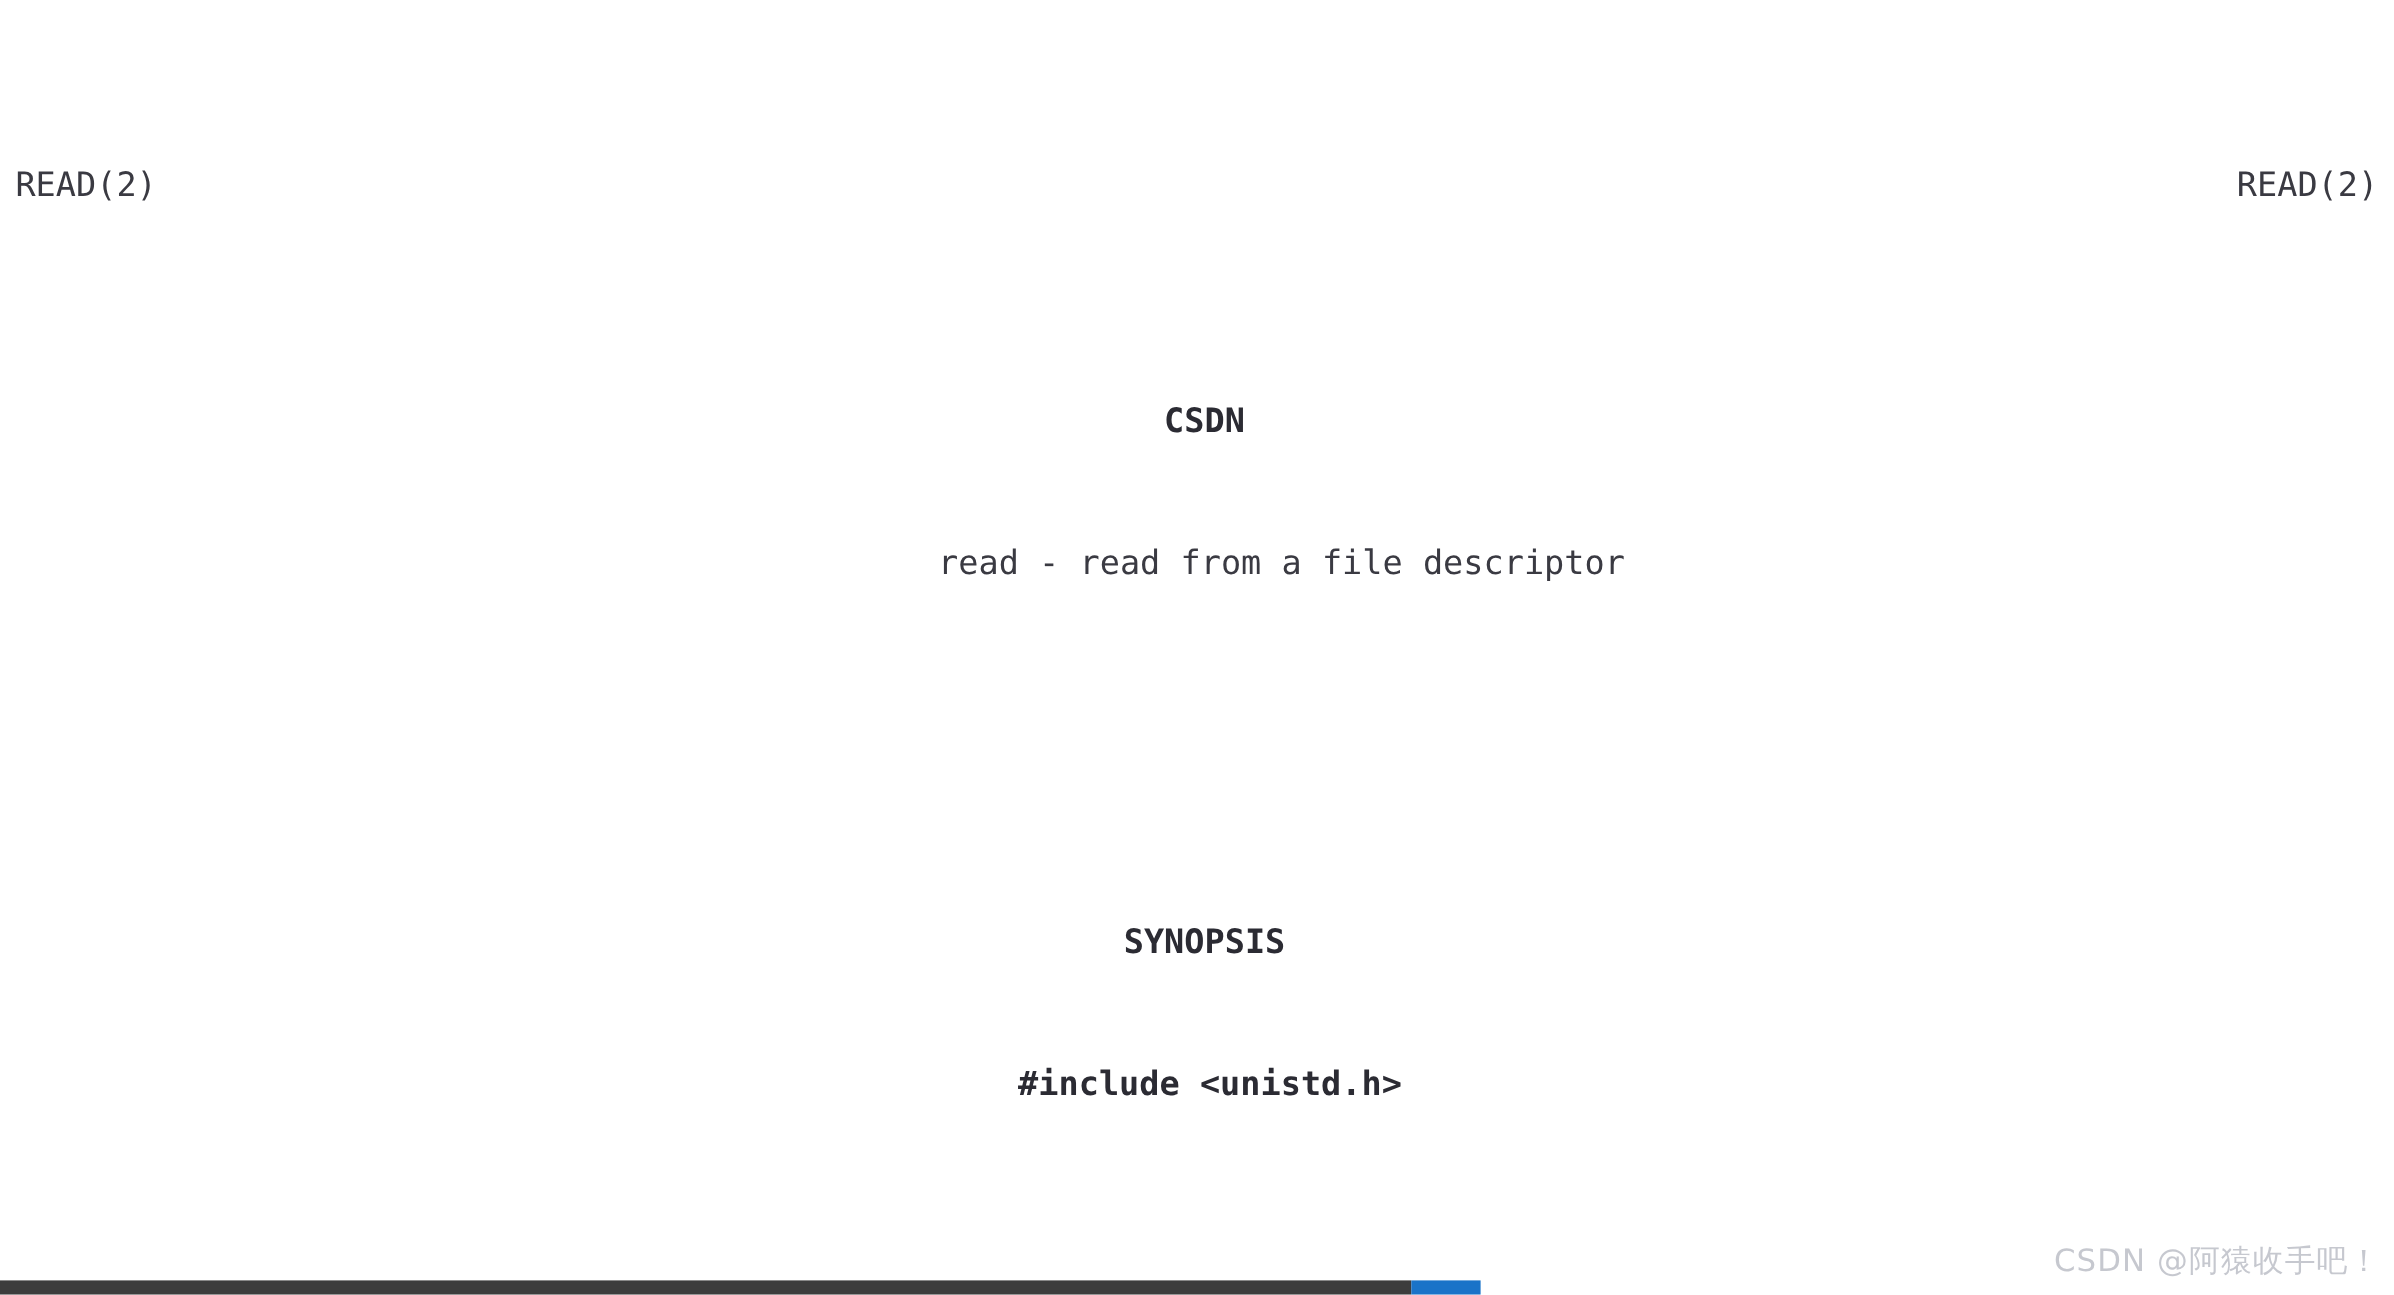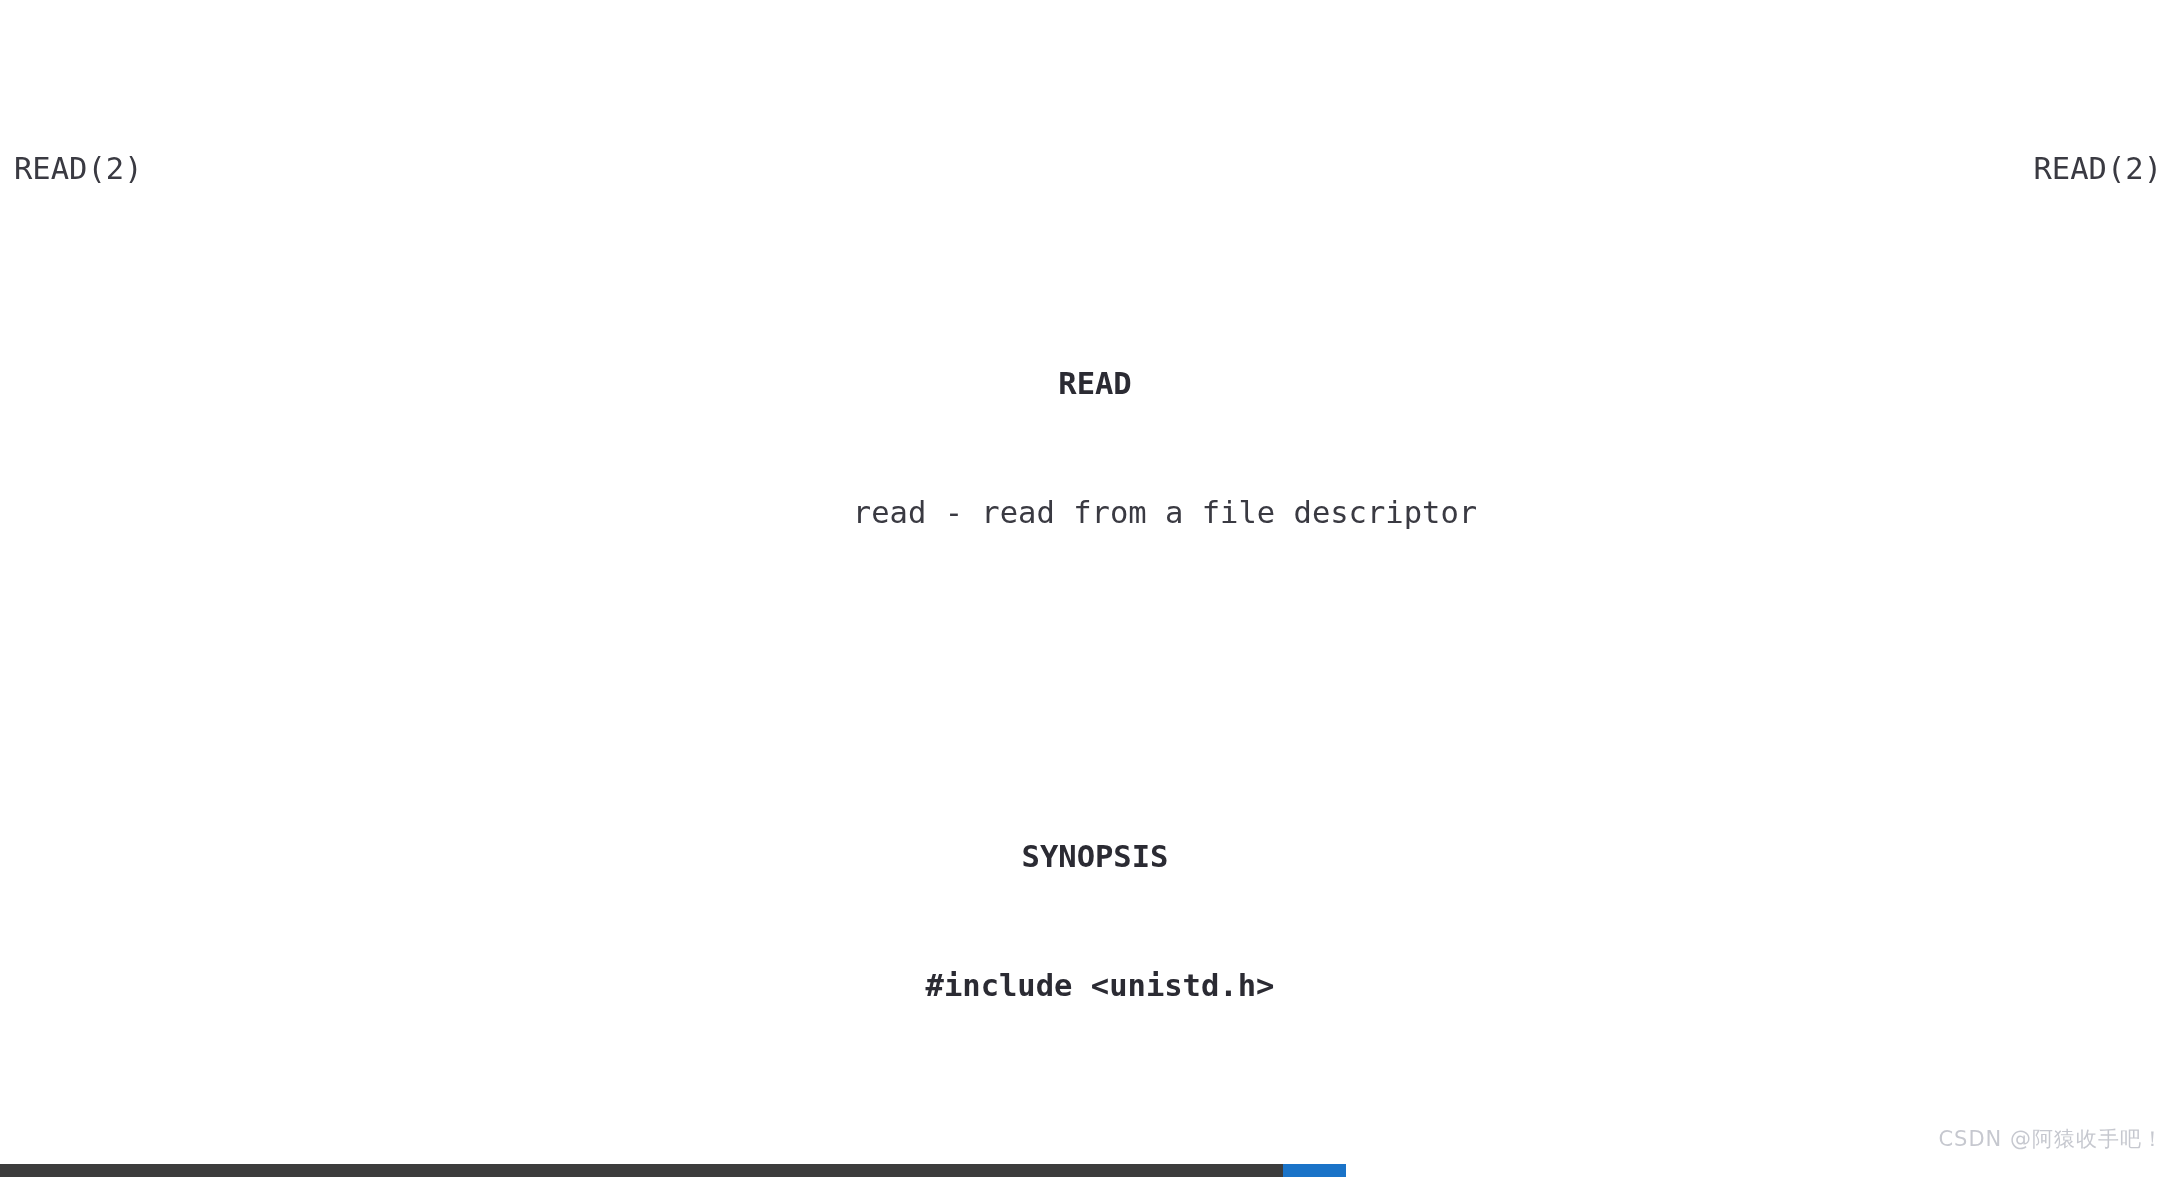--- a/index.html
+++ b/index.html
@@ -76,40 +76,40 @@
     position: absolute;
     top: 0;
     height: 13px;
     background: #1a73c8;
   }
 
   
   #watermark {
     position: absolute;
     right: 12px;
-    bottom: 24px;
+    bottom: 12px;
     font-family: "DejaVu Sans", "Liberation Sans", sans-serif;
-    font-size: 21px;
+    font-size: 28px;
     color: rgba(120, 125, 140, 0.42);
     letter-spacing: 1px;
     white-space: pre;
     pointer-events: none;
   }
 </style>
 </head>
 <body style="background: rgb(255, 255, 255);">
 
 <div id="manpage" style="color: rgb(58, 58, 66); text-align: center;">
 
   <div class="hdr">
     <span class="left">READ(2)</span>
     <span class="right">READ(2)</span>
   </div>
 
-  <div class="sect">READ</div>
+  <div class="sect">CSDN</div>
   <div class="para ind">read - read from a file descriptor</div>
 
   <div class="blank"></div>
 
   <div class="sect">SYNOPSIS</div>
   <div class="para ind b">#include &lt;unistd.h&gt;</div>
 
   <div class="blank"></div>
 
   

